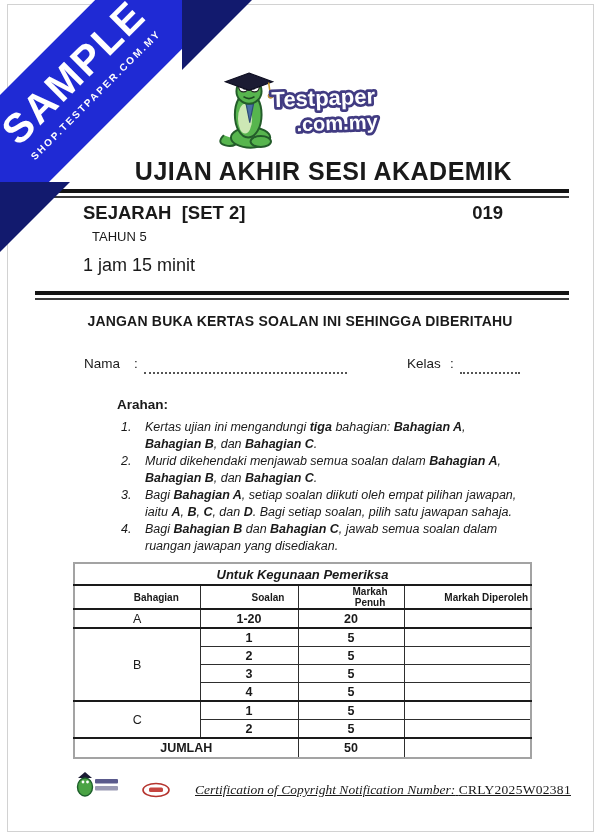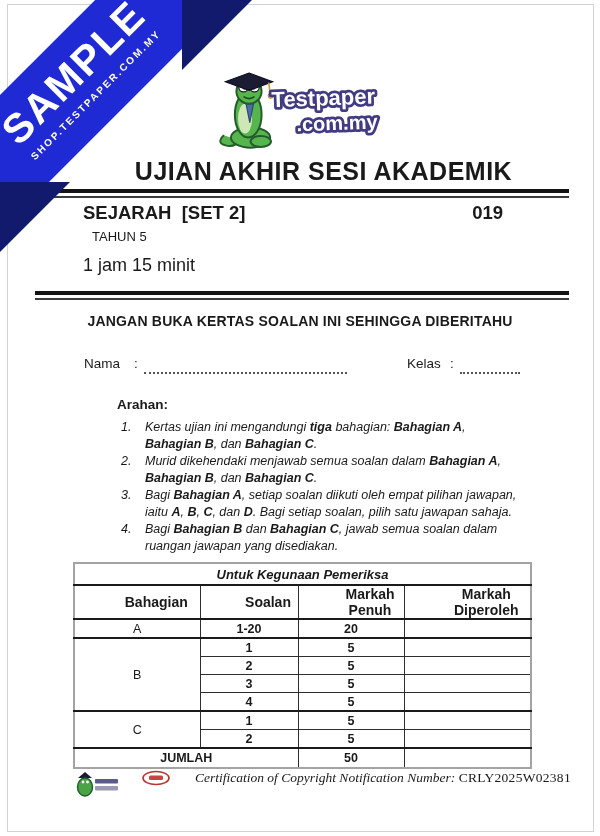--- a/index.html
+++ b/index.html
@@ -52,27 +52,27 @@
   .instr-txt{flex:1;margin-left:8px;}
   .instr-txt b{font-weight:700;}
 
   
   .marks-table{position:absolute;left:73px;top:562px;width:457px;border-collapse:collapse;
                border:2px solid #a3a3a3;table-layout:fixed;}
   .marks-table td{border:1.3px solid #2e2e2e;text-align:center;vertical-align:middle;
                   padding:0;font-size:12.5px;height:17px;}
   .marks-table tr.major > td{border-top:2px solid #1a1a1a;}
   .t-title td{font-weight:700;font-style:italic;font-size:13px;height:20px;}
-  .t-head td{font-weight:700;font-size:14px;height:21px;padding-left:38px;}
+  .t-head td{font-weight:700;font-size:10px;height:21px;padding-left:38px;}
   .sec-label{font-size:13px;}
   .val{font-weight:700;}
   .t-total td{font-weight:700;height:18px;}
 
   
-  .footer{position:absolute;left:76px;top:770px;display:flex;align-items:flex-start;gap:21px;}
+  .footer{position:absolute;left:76px;top:770px;display:flex;align-items:flex-end;gap:21px;text-decoration:underline;}
   .cert-text{font-family:"Liberation Serif",serif;font-size:13.5px;margin-left:3px;}
   .cert-label{font-style:italic;}
   .cert-number{font-style:normal;letter-spacing:.3px;}
 </style>
 </head>
 <body>
 
 <div class="page">
   <div class="page-border"></div>
 

